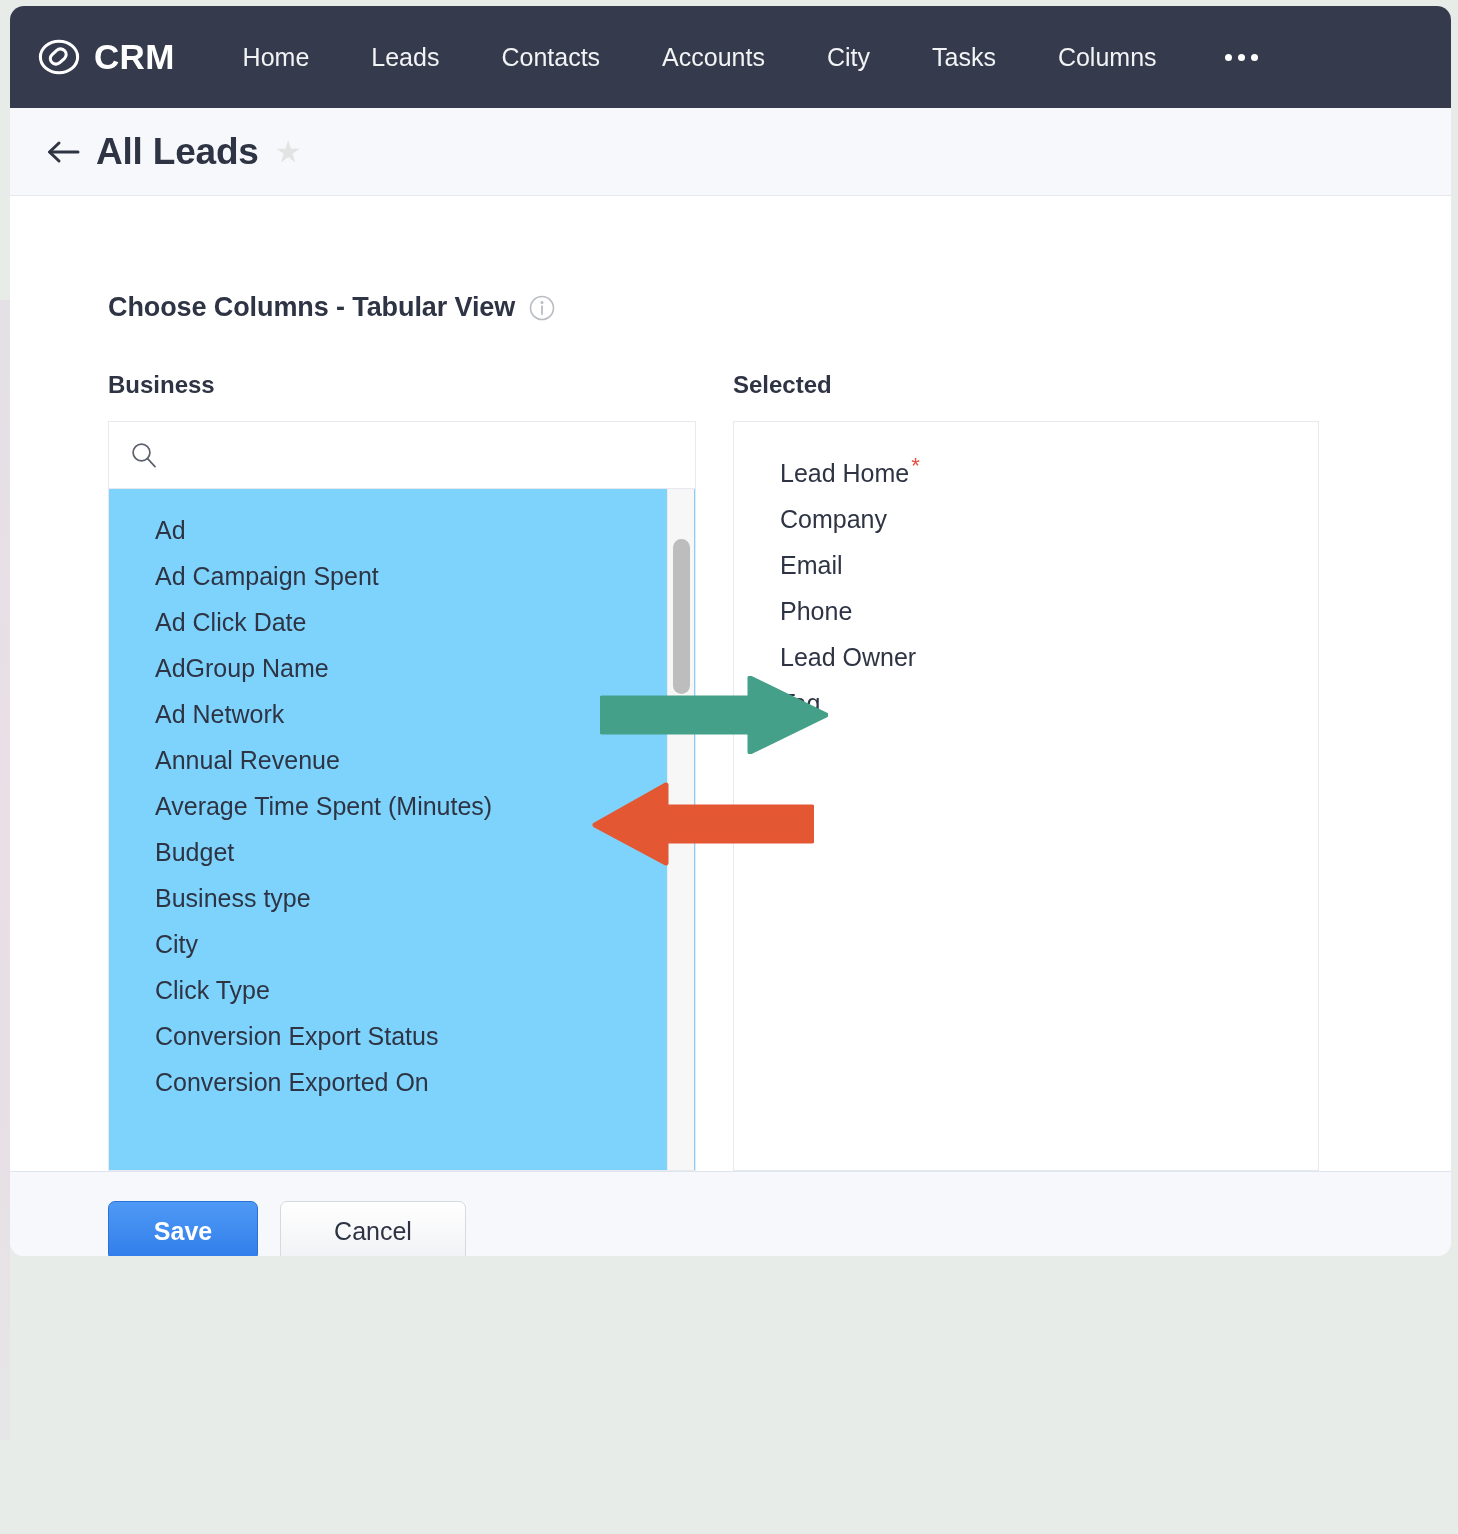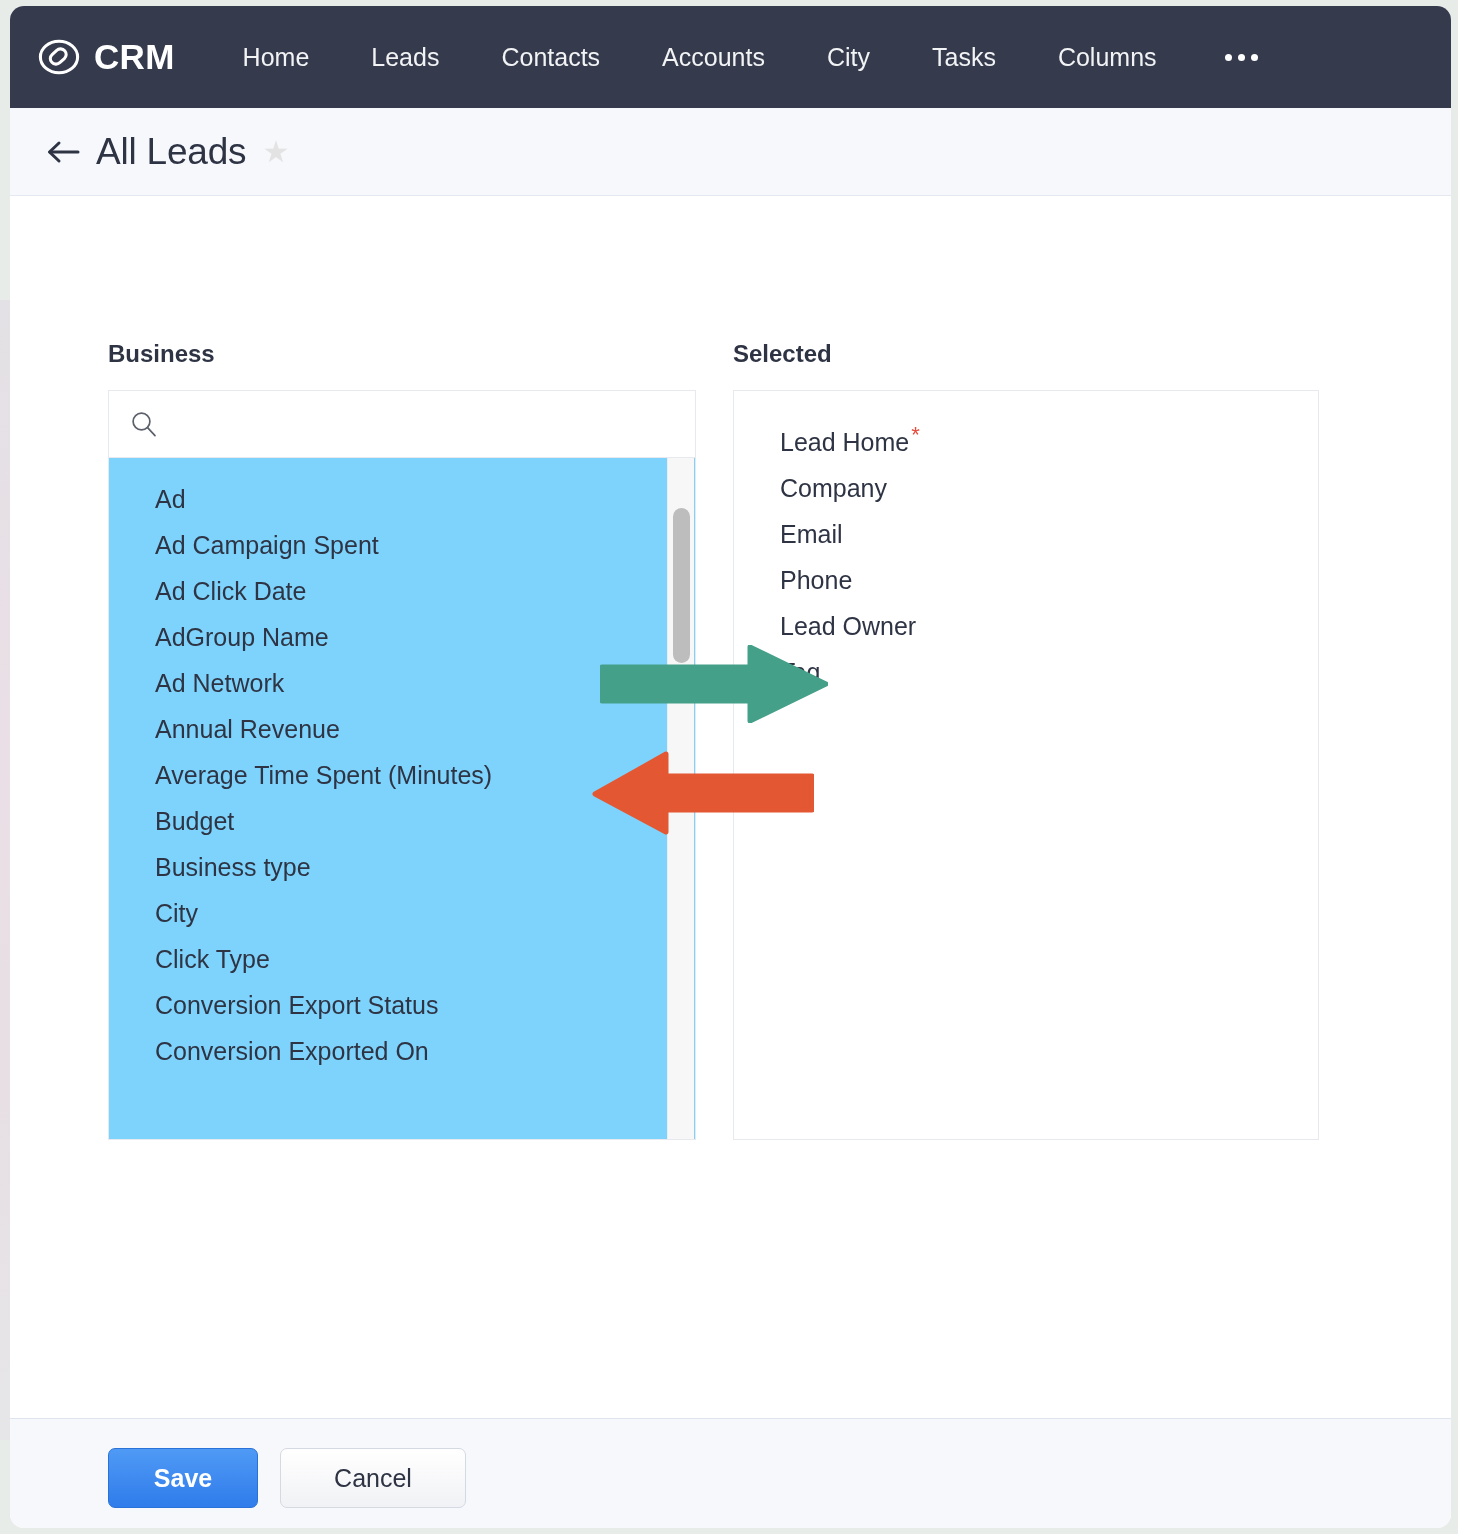--- a/index.html
+++ b/index.html
@@ -15,21 +15,21 @@
     font-family: "Liberation Sans", sans-serif;
     -webkit-font-smoothing: antialiased;
   }
 
   
   #app-window {
     position: absolute;
     left: 10px;
     top: 6px;
     width: 1441px;
-    height: 1522px;
+    height: 1250px;
     background: #ffffff;
     border-radius: 14px;
     overflow: hidden;
     display: flex;
     flex-direction: column;
   }
 
   
   #edge-strip {
     position: absolute;
@@ -95,21 +95,21 @@
     border-bottom: 1px solid #e4e8f0;
     display: flex;
     align-items: center;
     padding-left: 36px;
     gap: 16px;
   }
   .back-arrow { width: 34px; height: 28px; display:block; cursor:pointer; }
   #page-title {
     font-size: 37px;
     color: #2e3444;
-    font-weight: 400;
+    font-weight: 700;
     letter-spacing: -.2px;
     text-align: center;
   }
   .fav-star { font-size: 30px; color: #e3e3e3; cursor: pointer; line-height: 1; }
 
   
   #content {
     flex: 1;
     background: #ffffff;
     position: relative;
@@ -318,20 +318,28 @@
     <svg class="back-arrow" viewBox="0 0 34 28">
       <path d="M32 14 H4" stroke="#2e3444" stroke-width="3" stroke-linecap="round" fill="none"></path>
       <path d="M13 5 L3.5 14 L13 23" stroke="#2e3444" stroke-width="3" stroke-linecap="round" stroke-linejoin="round" fill="none"></path>
     </svg>
     <div id="page-title">All Leads</div>
     <div class="fav-star">★</div>
   </div>
 
   <div id="content">
 
+    <div id="section-title-row">
+      <div id="section-title">Choose Columns - Tabular View</div>
+      <svg class="info-icon" viewBox="0 0 26 26">
+        <circle cx="13" cy="13" r="11.5" fill="none" stroke="#b9bcc2" stroke-width="1.6"></circle>
+        <circle cx="13" cy="7.6" r="1.5" fill="#b9bcc2"></circle>
+        <path d="M13 11.2 V19" stroke="#b9bcc2" stroke-width="1.8" stroke-linecap="round"></path>
+      </svg>
+    </div>
 
     <div id="panels">
 
       <div class="panel-available">
         <div class="panel-heading">Business</div>
 
         <div class="search-box">
           <svg class="search-icon" viewBox="0 0 30 30">
             <circle cx="12.5" cy="12.5" r="8.4" fill="none" stroke="#5b606b" stroke-width="1.7"></circle>
             <path d="M18.6 18.6 L26 26.6" stroke="#5b606b" stroke-width="1.7" stroke-linecap="round"></path>

